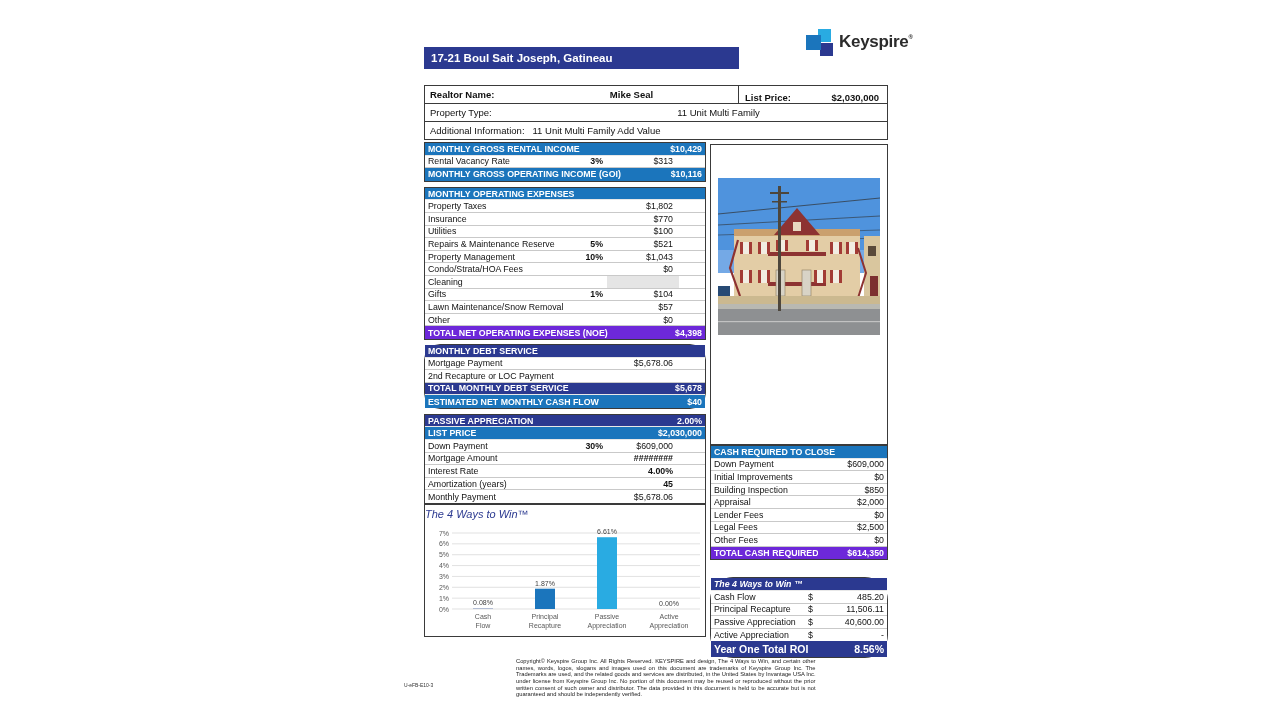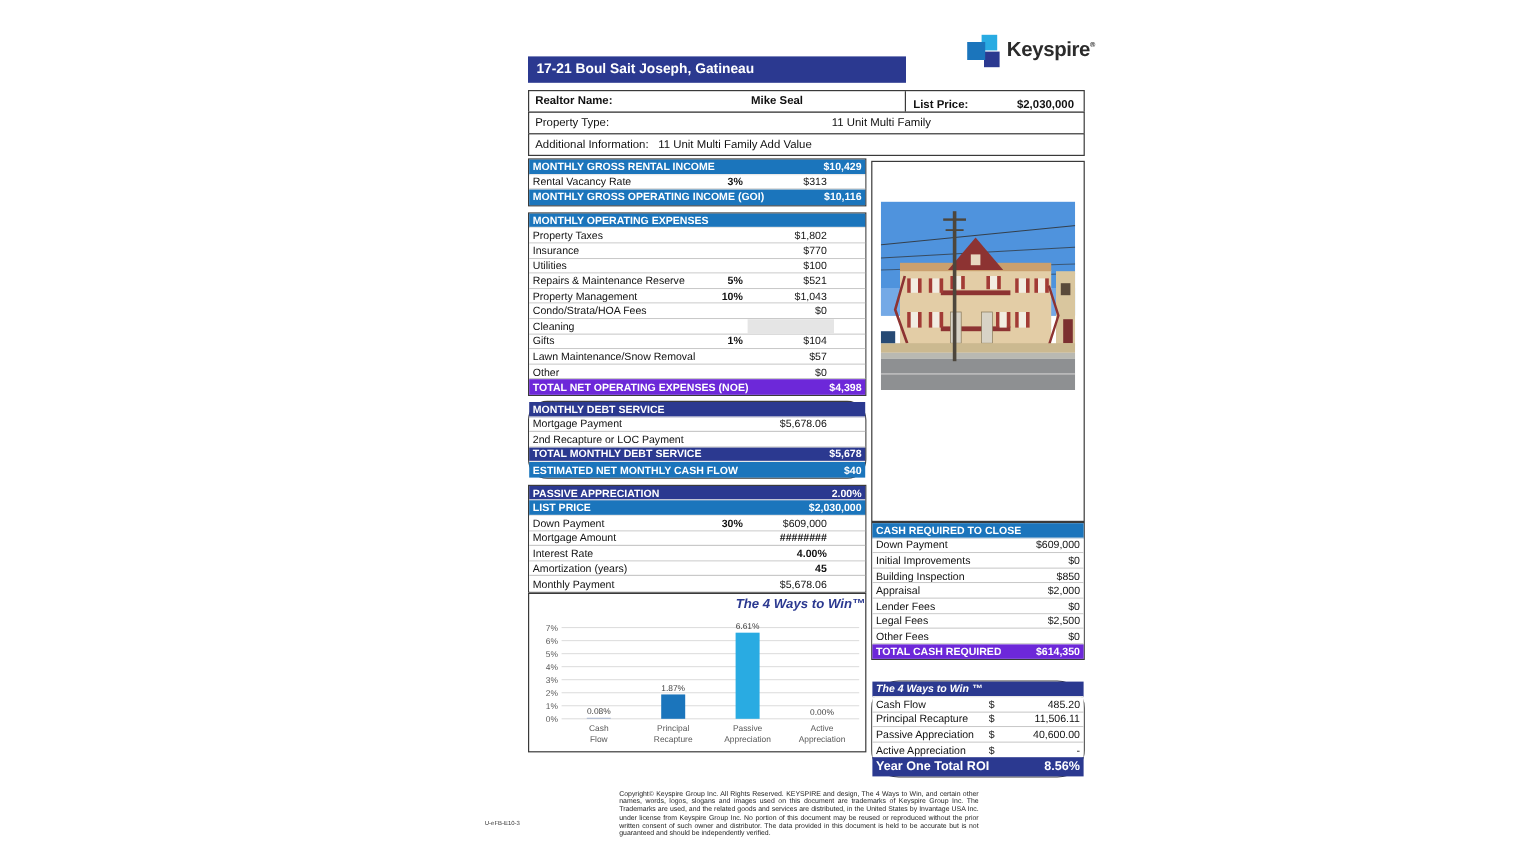--- a/index.html
+++ b/index.html
@@ -3,26 +3,26 @@
 <meta charset="utf-8">
 <style>
   html,body{margin:0;padding:0;background:#ffffff;width:1280px;height:720px;overflow:hidden;
     font-family:"Liberation Sans",sans-serif;-webkit-font-smoothing:antialiased;}
   .page{position:absolute;left:424px;top:27px;width:464px;height:660px;}
   
   .logo{position:absolute;left:380px;top:-2px;display:flex;align-items:center;gap:3px;}
   .logo-text{font-size:17px;font-weight:bold;color:#2b2b2b;letter-spacing:-0.3px;}
   .logo-reg{font-size:6px;vertical-align:8px;color:#2b2b2b;}
   
-  .doc{position:absolute;top:20px;left:16px;width:464px;}
+  .doc{position:absolute;top:20px;left:0;width:464px;}
   .title-bar{width:315px;height:22px;background:#2b3990;color:#fff;font-weight:bold;
     font-size:11.5px;line-height:22px;padding-left:7px;box-sizing:border-box;}
   .hrow{height:19px;border:1px solid #3a3a3a;display:flex;align-items:center;font-size:9.5px;
     background:#fff;box-sizing:border-box;margin-top:-1px;color:#111;}
-  .hrow.first{margin-top:6px;}
+  .hrow.first{margin-top:16px;}
   .hc-lab{width:95px;padding-left:5px;font-weight:bold;}
   .hc-lab.plain{font-weight:normal;width:120px;}
   .hc-name{flex:1;text-align:center;font-weight:bold;}
   .hc-center{flex:1;text-align:center;}
   .hc-right{width:148px;align-self:stretch;display:flex;align-items:flex-end;border-left:1px solid #3a3a3a;}
   .lp-lab{width:60px;padding-left:6px;font-weight:bold;}
   .lp-val{flex:1;text-align:right;padding-right:8px;font-weight:bold;}
   .addl{margin-left:8px;}
   
   .columns{display:flex;gap:4px;margin-top:2px;align-items:flex-start;}
@@ -41,21 +41,21 @@
   .c-val{width:66px;display:flex;align-items:center;justify-content:flex-end;padding-right:6px;}
   .c-val.b{font-weight:bold;}
   .c-val.gray{background:#e5e5e5;}
   .c-spare{width:26px;}
   .h-med .c-val,.h-light .c-val,.h-navy .c-val{padding-right:3px;font-weight:bold;}
   .tight .c-val{padding-right:3px;}
   .it{font-style:italic;}
   .mt5{margin-top:5px;} .mt4{margin-top:4px;border-radius:16px;}
   
   .chart-box{border:1px solid #3a3a3a;height:133px;box-sizing:border-box;background:#fff;}
-  .chart-title{text-align:right;font-size:11px;font-weight:bold;font-style:italic;color:#2b3990;
+  .chart-title{text-align:left;font-size:11px;font-weight:normal;font-style:italic;color:#2b3990;
     margin-top:3px;height:15px;}
   .chart-svg{display:block;margin:0 auto;}
   .tick{font-size:7px;fill:#595959;text-anchor:end;font-family:"Liberation Sans",sans-serif;}
   .dlab{font-size:7px;fill:#3f3f3f;text-anchor:middle;font-family:"Liberation Sans",sans-serif;}
   .clab{font-size:7px;fill:#595959;text-anchor:middle;font-family:"Liberation Sans",sans-serif;}
   
   .photo-box{border:1px solid #3a3a3a;height:301px;margin-top:2px;box-sizing:border-box;
     padding-top:33px;background:#fff;}
   .photo-box svg{display:block;margin:0 auto;}
   .fw{margin-top:17px;border-radius:23px;}

